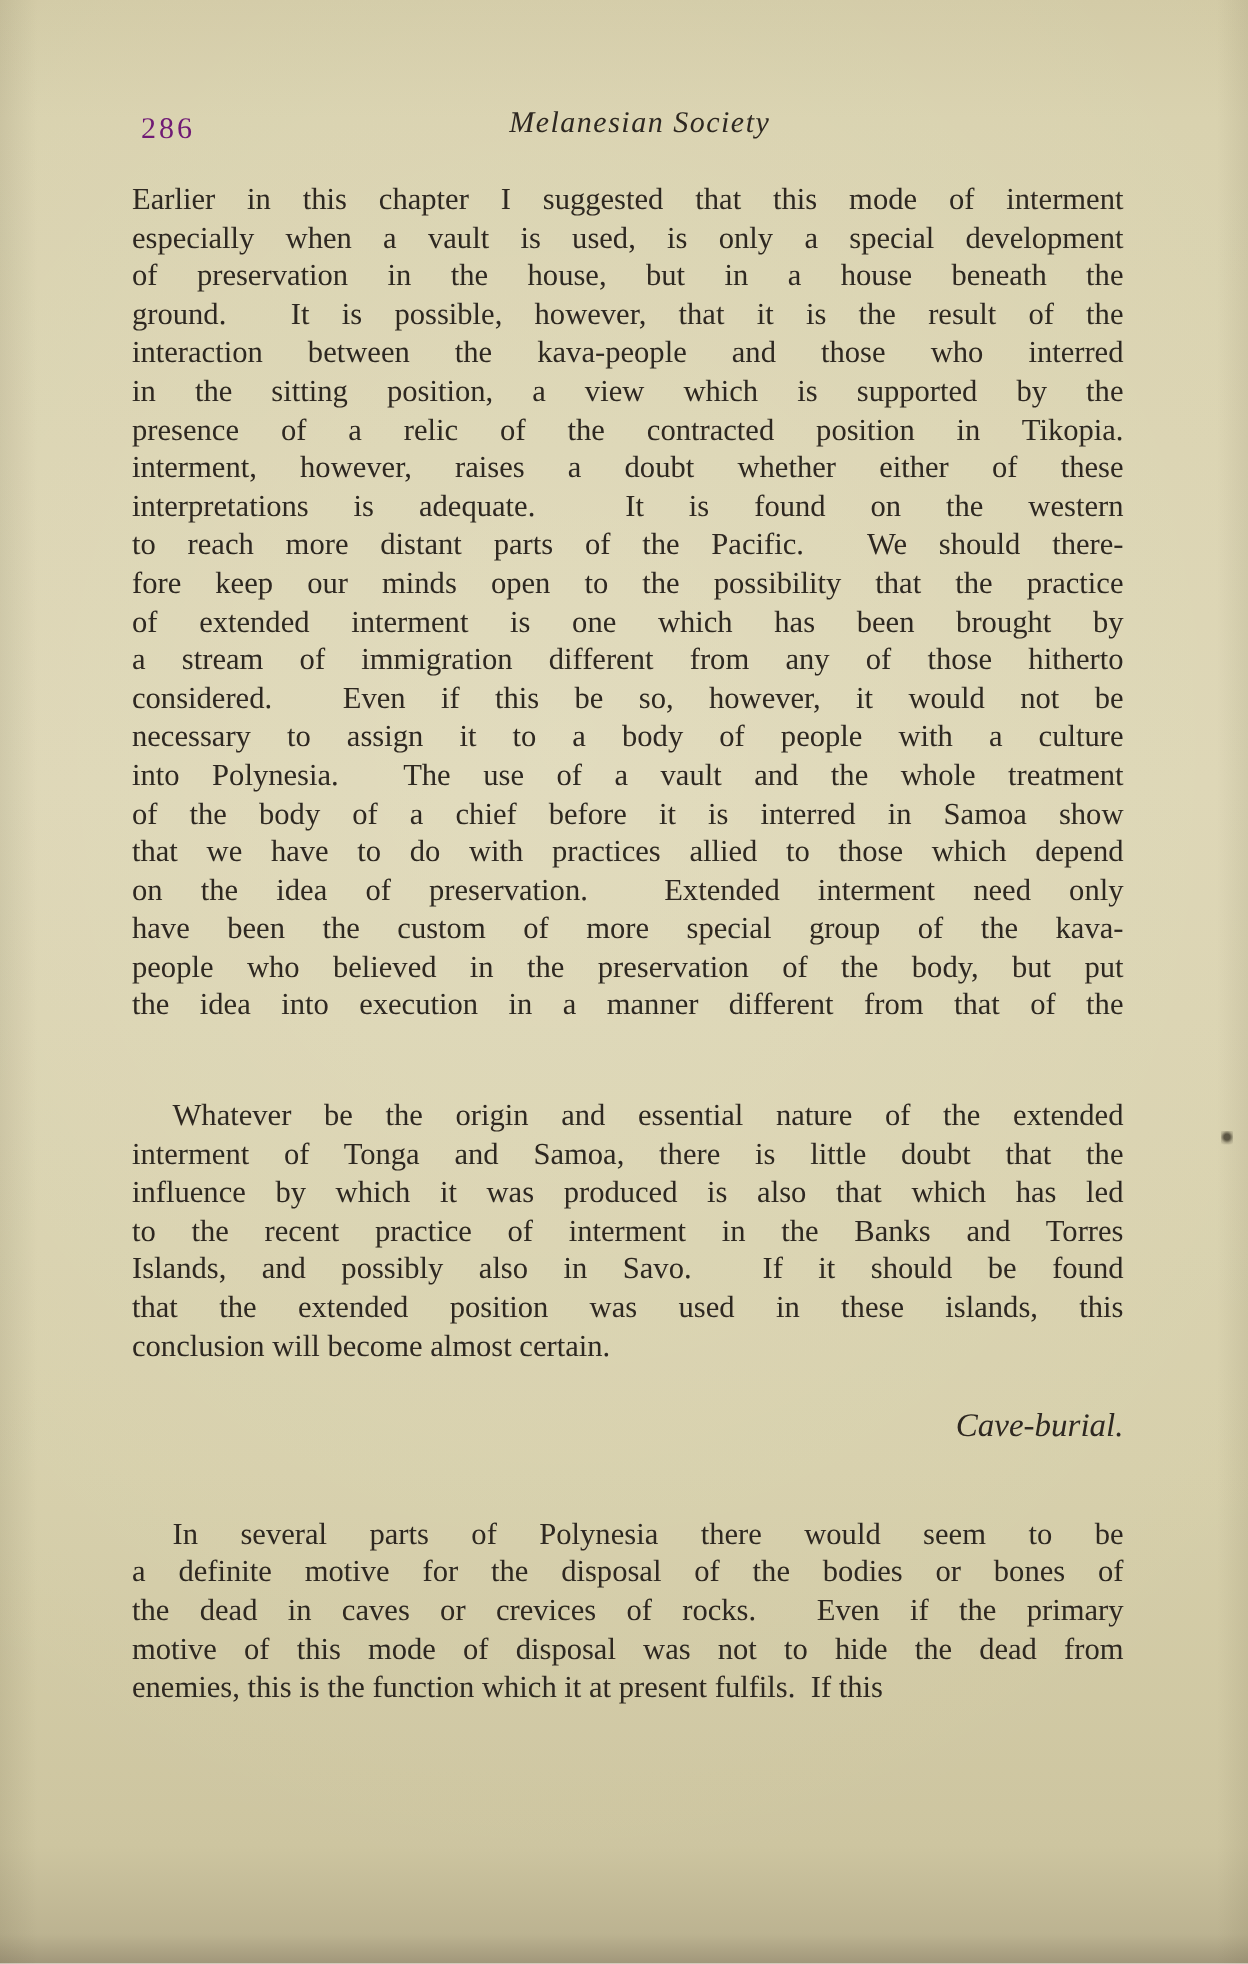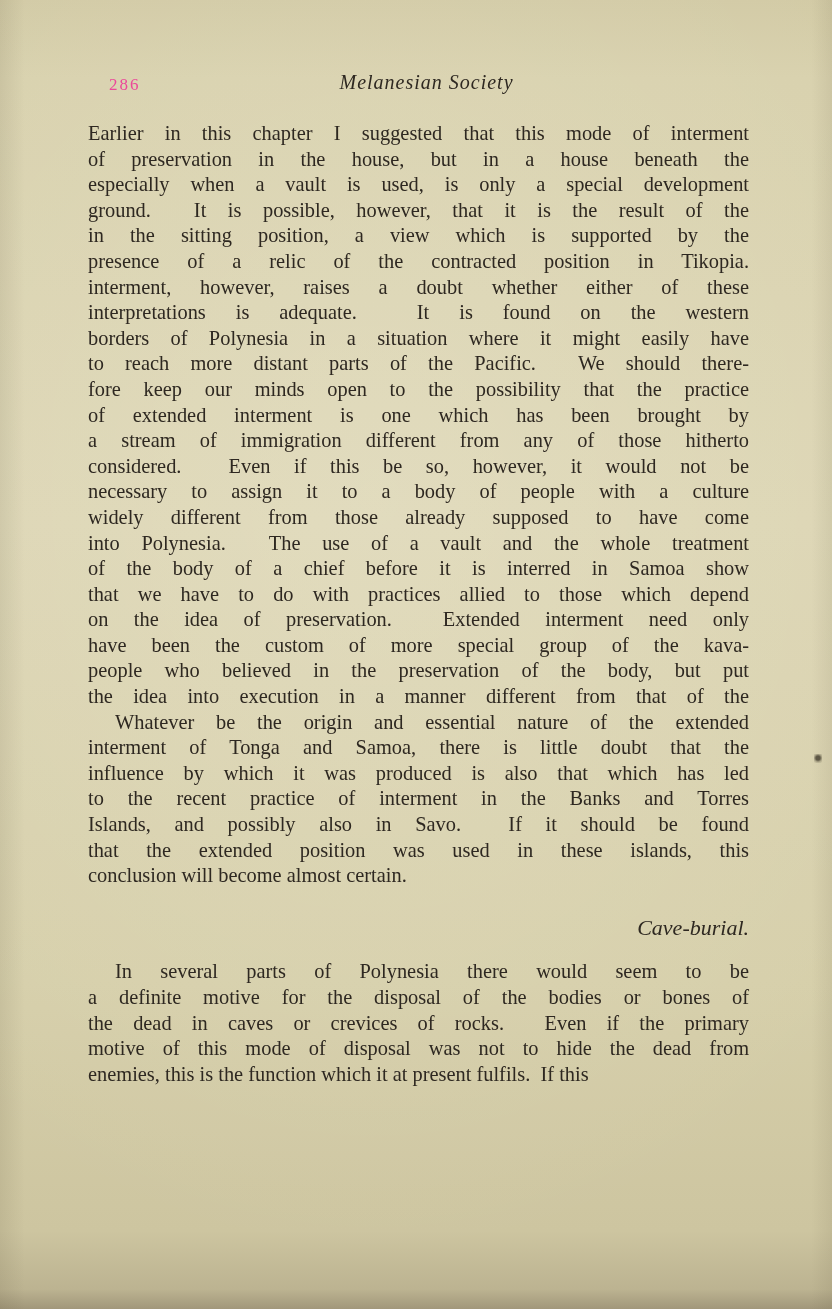--- a/index.html
+++ b/index.html
@@ -10,39 +10,39 @@
     overflow: hidden;
     font-family: "Liberation Serif", "DejaVu Serif", serif;
     background:
       radial-gradient(ellipse 130% 95% at 45% 38%, rgba(255,255,248,0.16), rgba(255,255,248,0) 62%),
       linear-gradient(90deg, rgba(90,80,55,0.12) 0%, rgba(90,80,55,0) 3%, rgba(90,80,55,0) 97.5%, rgba(90,80,55,0.10) 100%),
       linear-gradient(180deg, #d2caa5 0%, #d8d1ad 6%, #dcd5b3 40%, #d6cfaa 75%, #cdc5a0 94%, #bcb391 98.5%, #a1977a 100%);
   }
 
   .page-header { position: absolute; top: 0; left: 0; width: 100%; }
   .folio {
-    position: absolute; left: 109px; top: 75px;
-    font-size: 17px; letter-spacing: 2px; color: #ec4899;
+    position: absolute; left: 94px; top: 75px;
+    font-size: 20px; letter-spacing: 2px; color: #701a75;
   }
   .running-title {
     position: absolute; left: 96px; top: 71px; width: 661px;
     text-align: center; font-style: italic;
     font-size: 20px; letter-spacing: 1px; color: #2e2821;
   }
 
   .text-block {
     position: absolute; left: 88px; top: 121px; width: 661px;
     font-size: 20.4px; line-height: 25.6px; color: #2e2821;
   }
   .line {
     text-align: justify;
     text-align-last: justify;
   }
   .line.last { text-align-last: left; }
-  .line.indent { text-indent: 27px; }
+  .line.indent { text-indent: 27px; margin-top: 48px; }
 
   .section-heading {
     margin: 26px 0 19px 0;
     text-align: right;
     font-style: italic;
     font-size: 22px;
     color: #2e2821;
   }
 
   .blemish {
@@ -55,35 +55,34 @@
 <body>
 
 <div class="page-header">
   <div class="folio">286</div>
   <div class="running-title">Melanesian Society</div>
 </div>
 
 <div class="text-block">
     <div class="para">
       <div class="line">Earlier in this chapter I suggested that this mode of interment</div>
+      <div class="line">especially when a vault is used, is only a special development</div>
       <div class="line">of preservation in the house, but in a house beneath the</div>
-      <div class="line">especially when a vault is used, is only a special development</div>
       <div class="line">ground.&nbsp; It is possible, however, that it is the result of the</div>
+      <div class="line">interaction between the kava-people and those who interred</div>
       <div class="line">in the sitting position, a view which is supported by the</div>
       <div class="line">presence of a relic of the contracted position in Tikopia.</div>
       <div class="line">interment, however, raises a doubt whether either of these</div>
       <div class="line">interpretations is adequate.&nbsp; It is found on the western</div>
-      <div class="line">borders of Polynesia in a situation where it might easily have</div>
       <div class="line">to reach more distant parts of the Pacific.&nbsp; We should there-</div>
       <div class="line">fore keep our minds open to the possibility that the practice</div>
       <div class="line">of extended interment is one which has been brought by</div>
       <div class="line">a stream of immigration different from any of those hitherto</div>
       <div class="line">considered.&nbsp; Even if this be so, however, it would not be</div>
       <div class="line">necessary to assign it to a body of people with a culture</div>
-      <div class="line">widely different from those already supposed to have come</div>
       <div class="line">into Polynesia.&nbsp; The use of a vault and the whole treatment</div>
       <div class="line">of the body of a chief before it is interred in Samoa show</div>
       <div class="line">that we have to do with practices allied to those which depend</div>
       <div class="line">on the idea of preservation.&nbsp; Extended interment need only</div>
       <div class="line">have been the custom of more special group of the kava-</div>
       <div class="line">people who believed in the preservation of the body, but put</div>
       <div class="line">the idea into execution in a manner different from that of the</div>
     </div>
     <div class="para">
       <div class="line indent">Whatever be the origin and essential nature of the extended</div>

